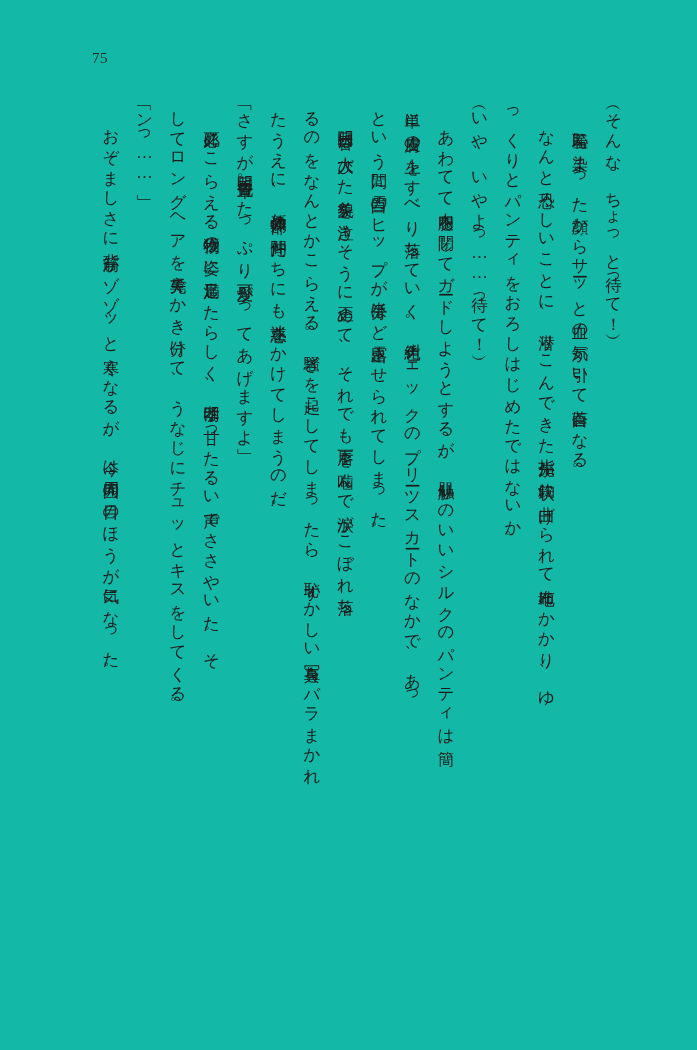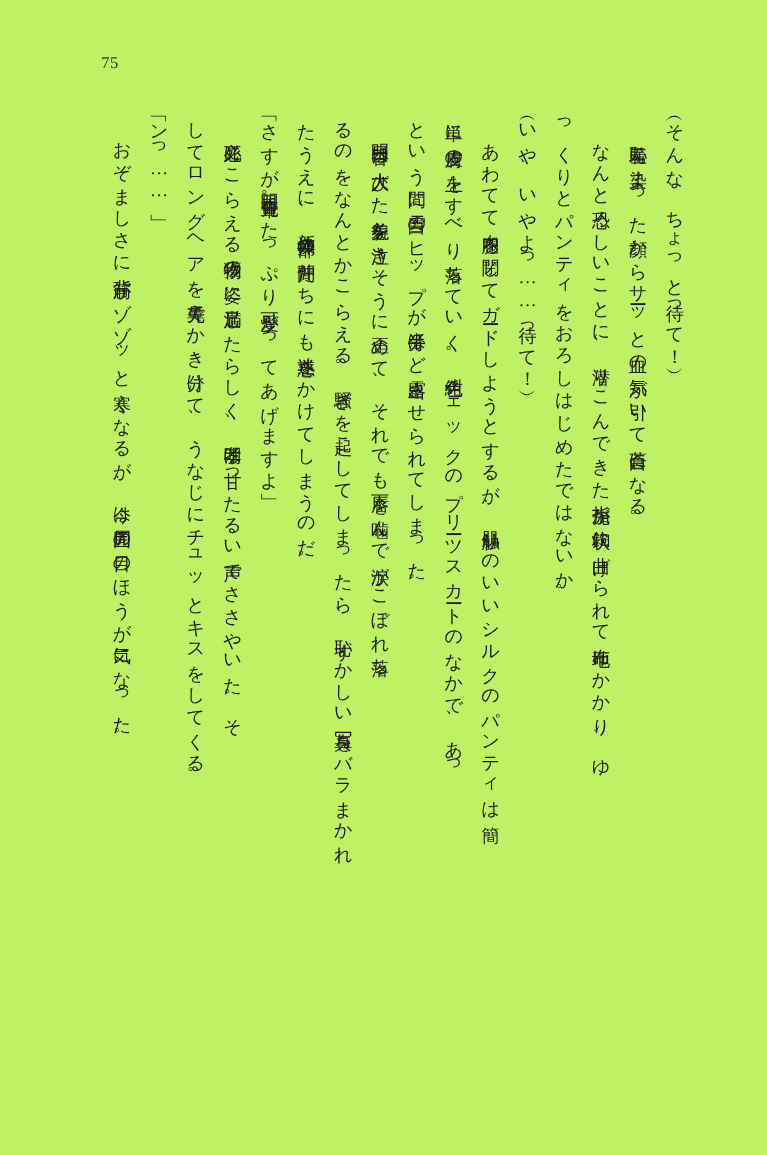--- a/index.html
+++ b/index.html
@@ -14,21 +14,21 @@
     color: #1a1a1a;
     overflow: hidden;
     position: relative;
   }
   .page {
     position: absolute;
     left: 0;
     top: 0;
     width: 697px;
     height: 1050px;
-    background: #bef264;
+    background: #14b8a6;
   }
   .page-number {
     position: absolute;
     left: 92px;
     top: 50px;
     font-size: 15px;
     letter-spacing: 0.5px;
     color: #2a2a2a;
     font-family: "Liberation Serif", "DejaVu Serif", serif;
   }

